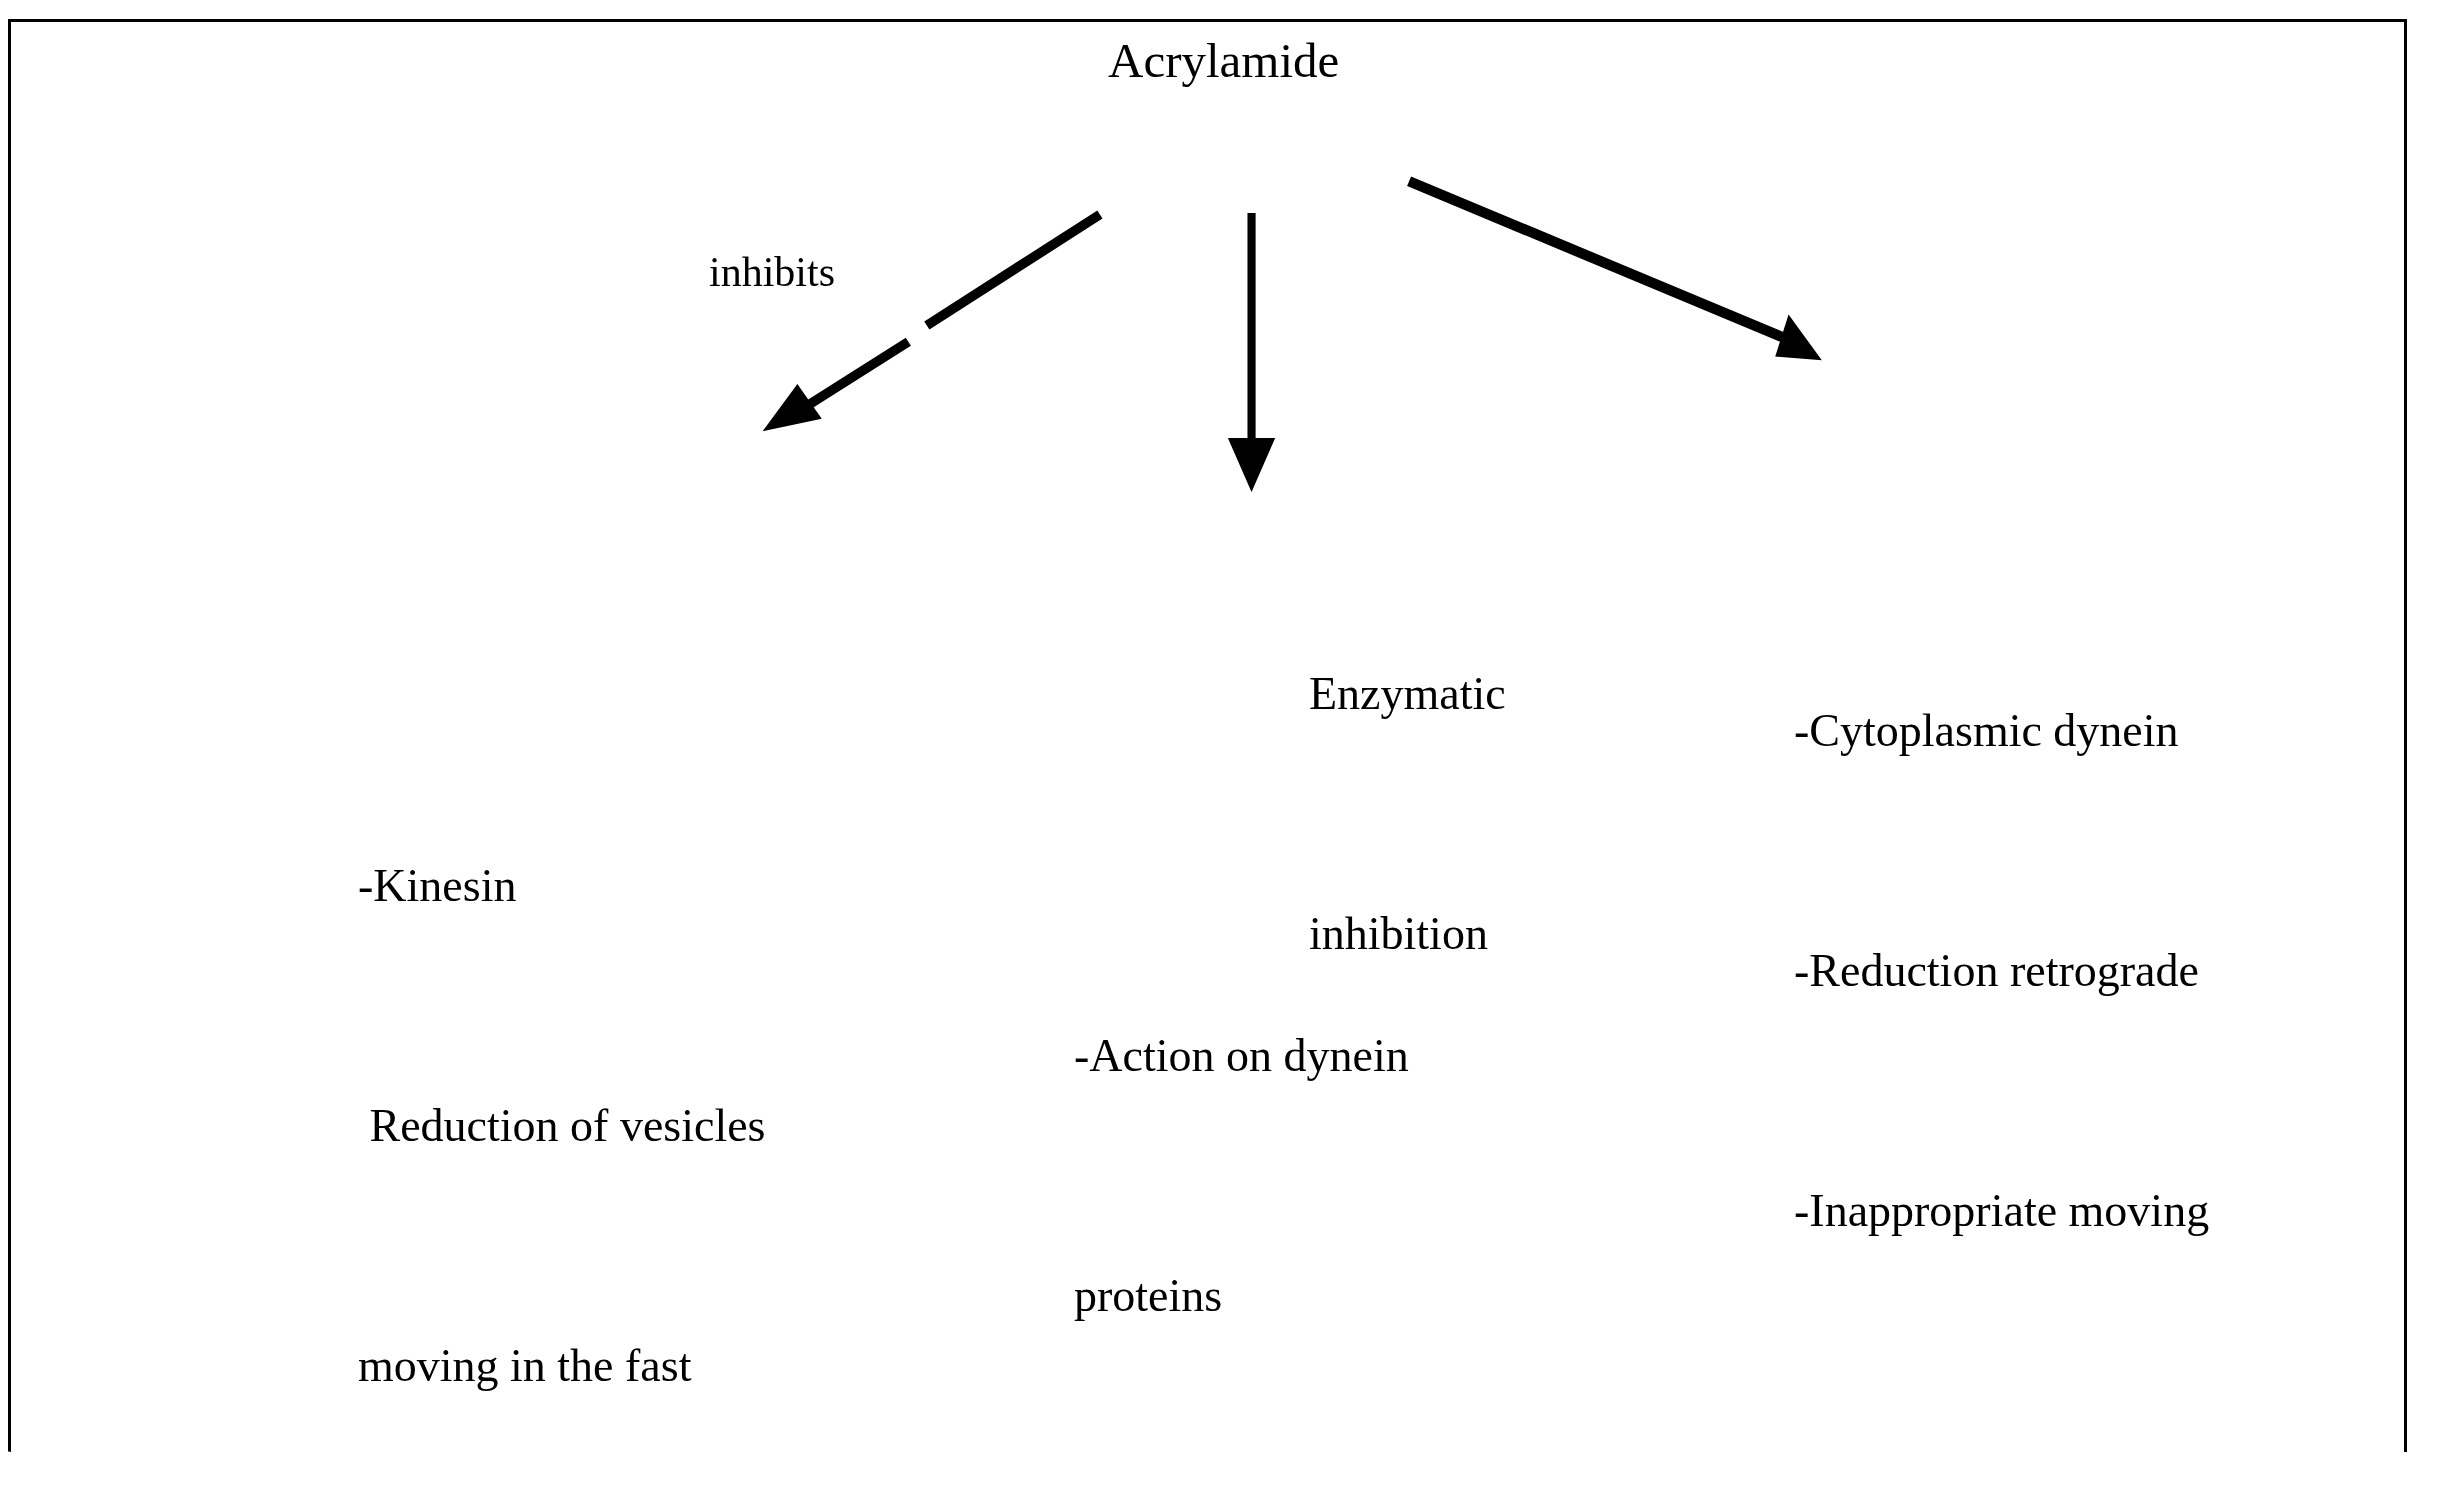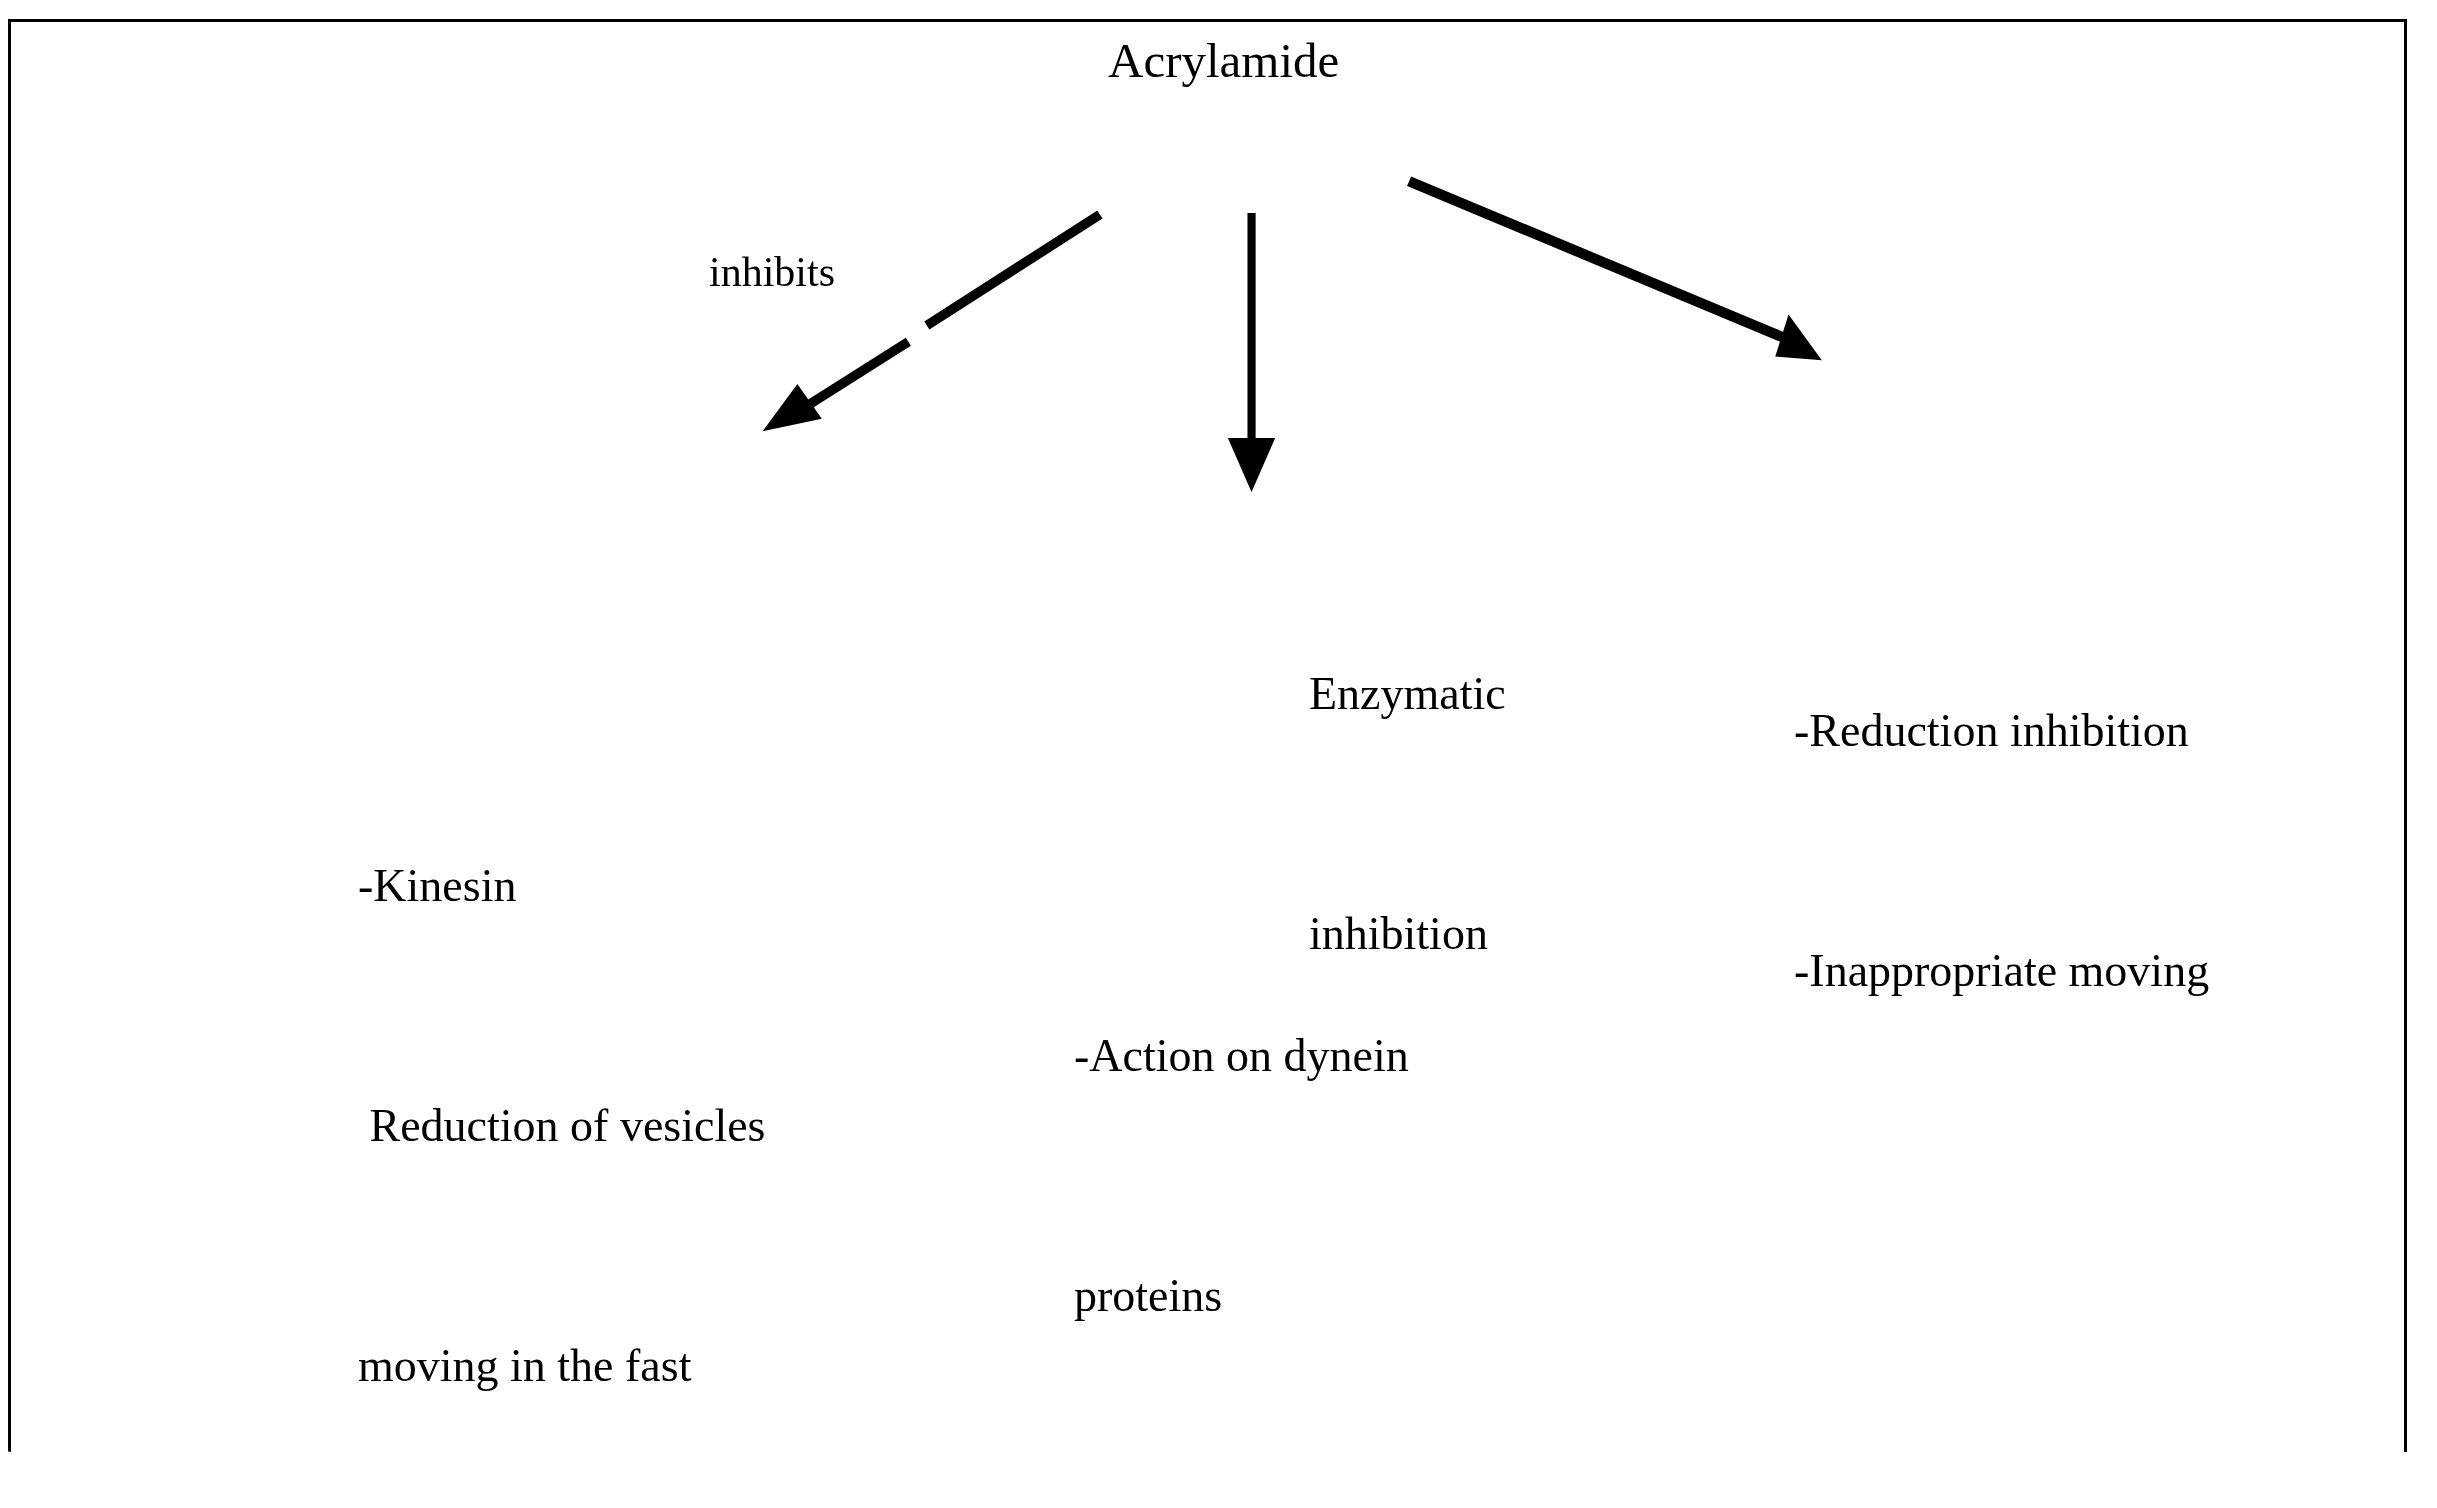--- a/index.html
+++ b/index.html
@@ -123,21 +123,22 @@
   <div class="txt" id="col-middle">
     <span class="line">-Action on dynein</span>
     <span class="line">proteins</span>
     <span class="line">-Degeneration or</span>
     
     
     
   </div>
 
   <div class="txt" id="col-right">
-    <span class="line">-Reduction inhibition</span>
+    <span class="line">-Cytoplasmic dynein</span>
+    <span class="line">-Reduction retrograde</span>
     <span class="line">-Inappropriate moving</span>
     
     
     
     
     
   </div>
 
 </div>
 

